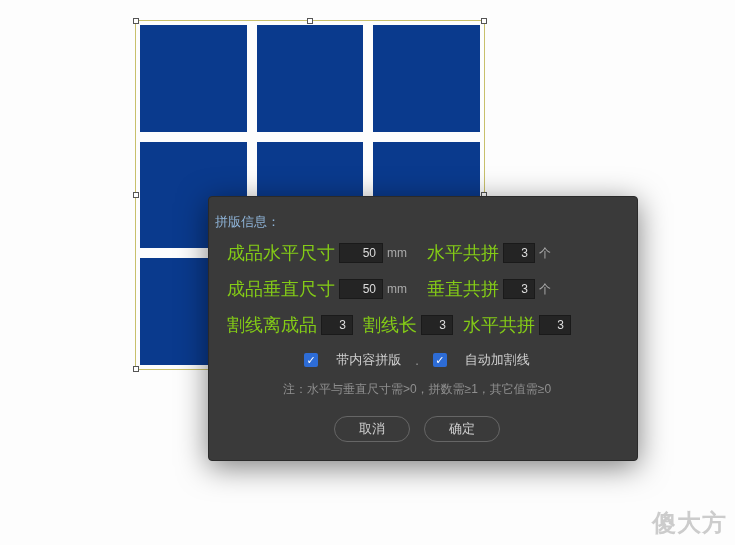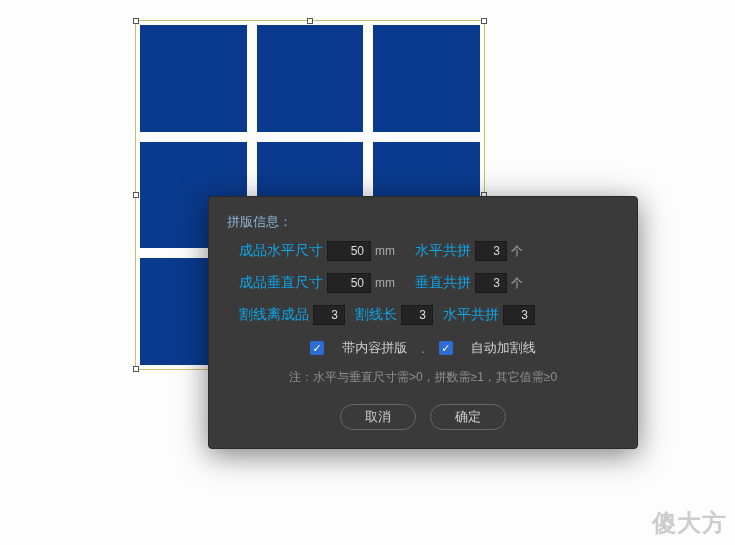--- a/index.html
+++ b/index.html
@@ -81,34 +81,34 @@
     align-items: center;
     justify-content: center;
     color: #fff;
     font-size: 11px;
     font-weight: bold;
     cursor: pointer;
   }
   .close-btn span { transform: scaleX(1.3); }
 
   .body {
-    padding: 16px 18px 18px 18px;
+    padding: 16px 18px 18px 6px;
   }
   .section-title {
     color: #8fb4d8;
     margin-bottom: 10px;
     font-size: 13px;
   }
   .row {
     display: flex;
     align-items: center;
     margin-bottom: 12px;
     padding-left: 12px;
   }
-  .lbl { flex: 0 0 auto; font-size: 14px; color: #0ea5e9; }
+  .lbl { flex: 0 0 auto; font-size: 18px; color: #84cc16; }
   .input {
     background: #242424;
     border: 1px solid #1a1a1a;
     color: #ddd;
     width: 44px;
     height: 20px;
     text-align: right;
     padding: 0 6px;
     font-size: 12px;
     margin: 0 4px;

